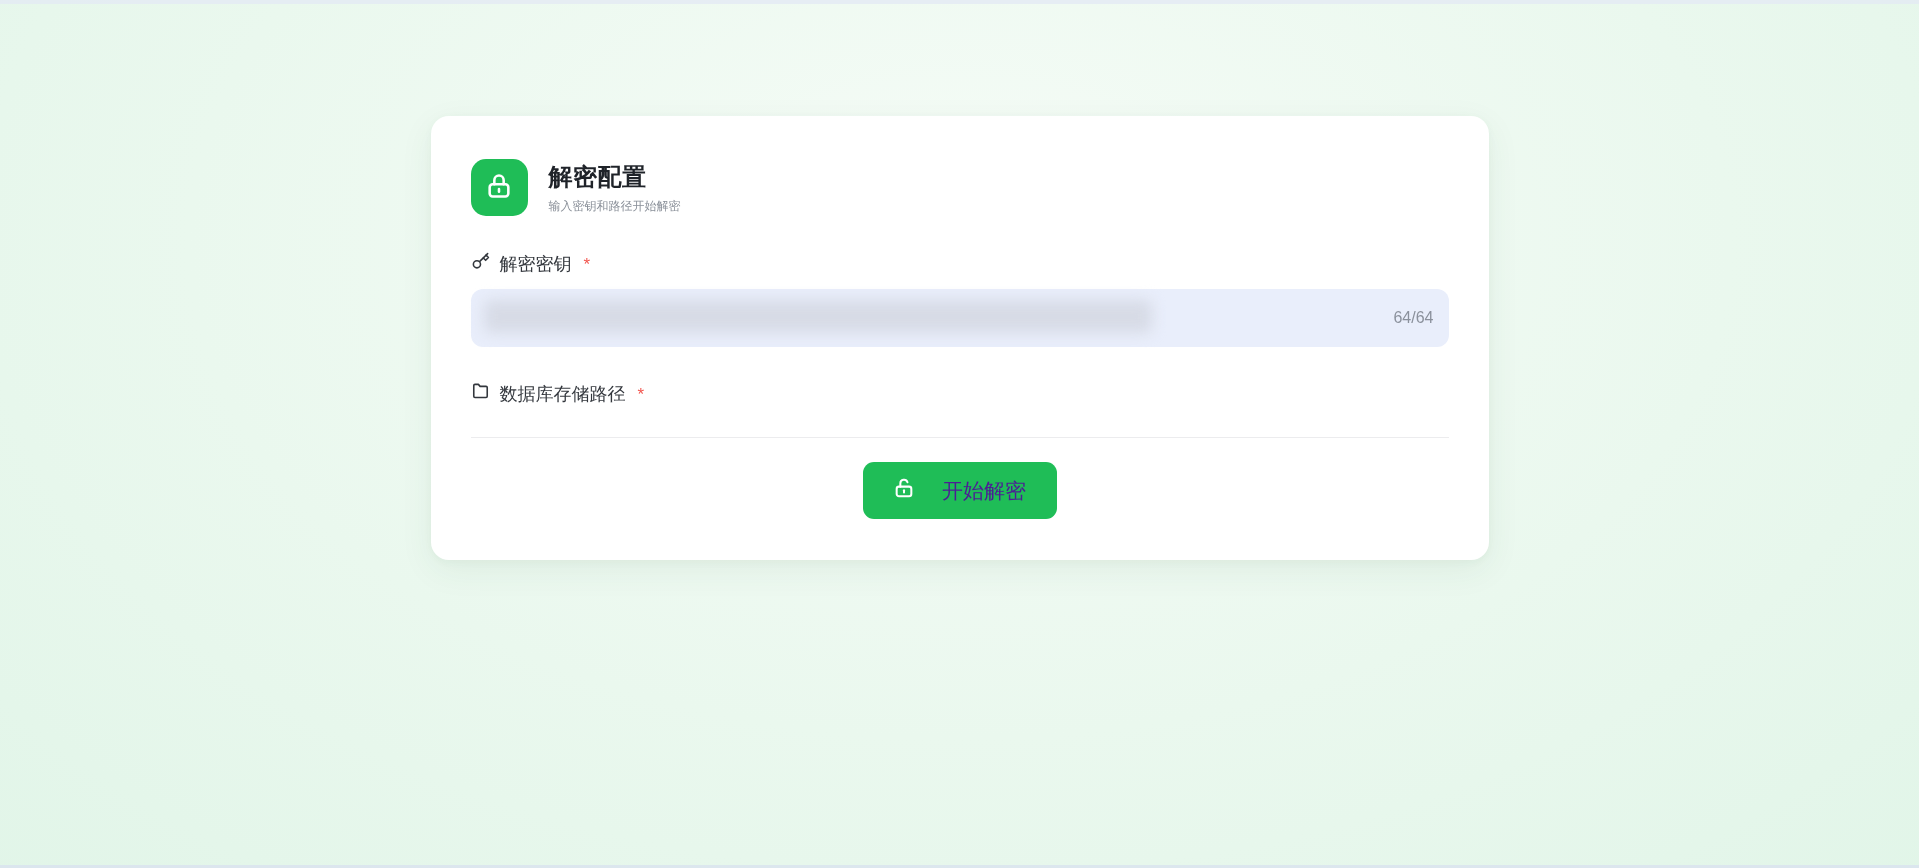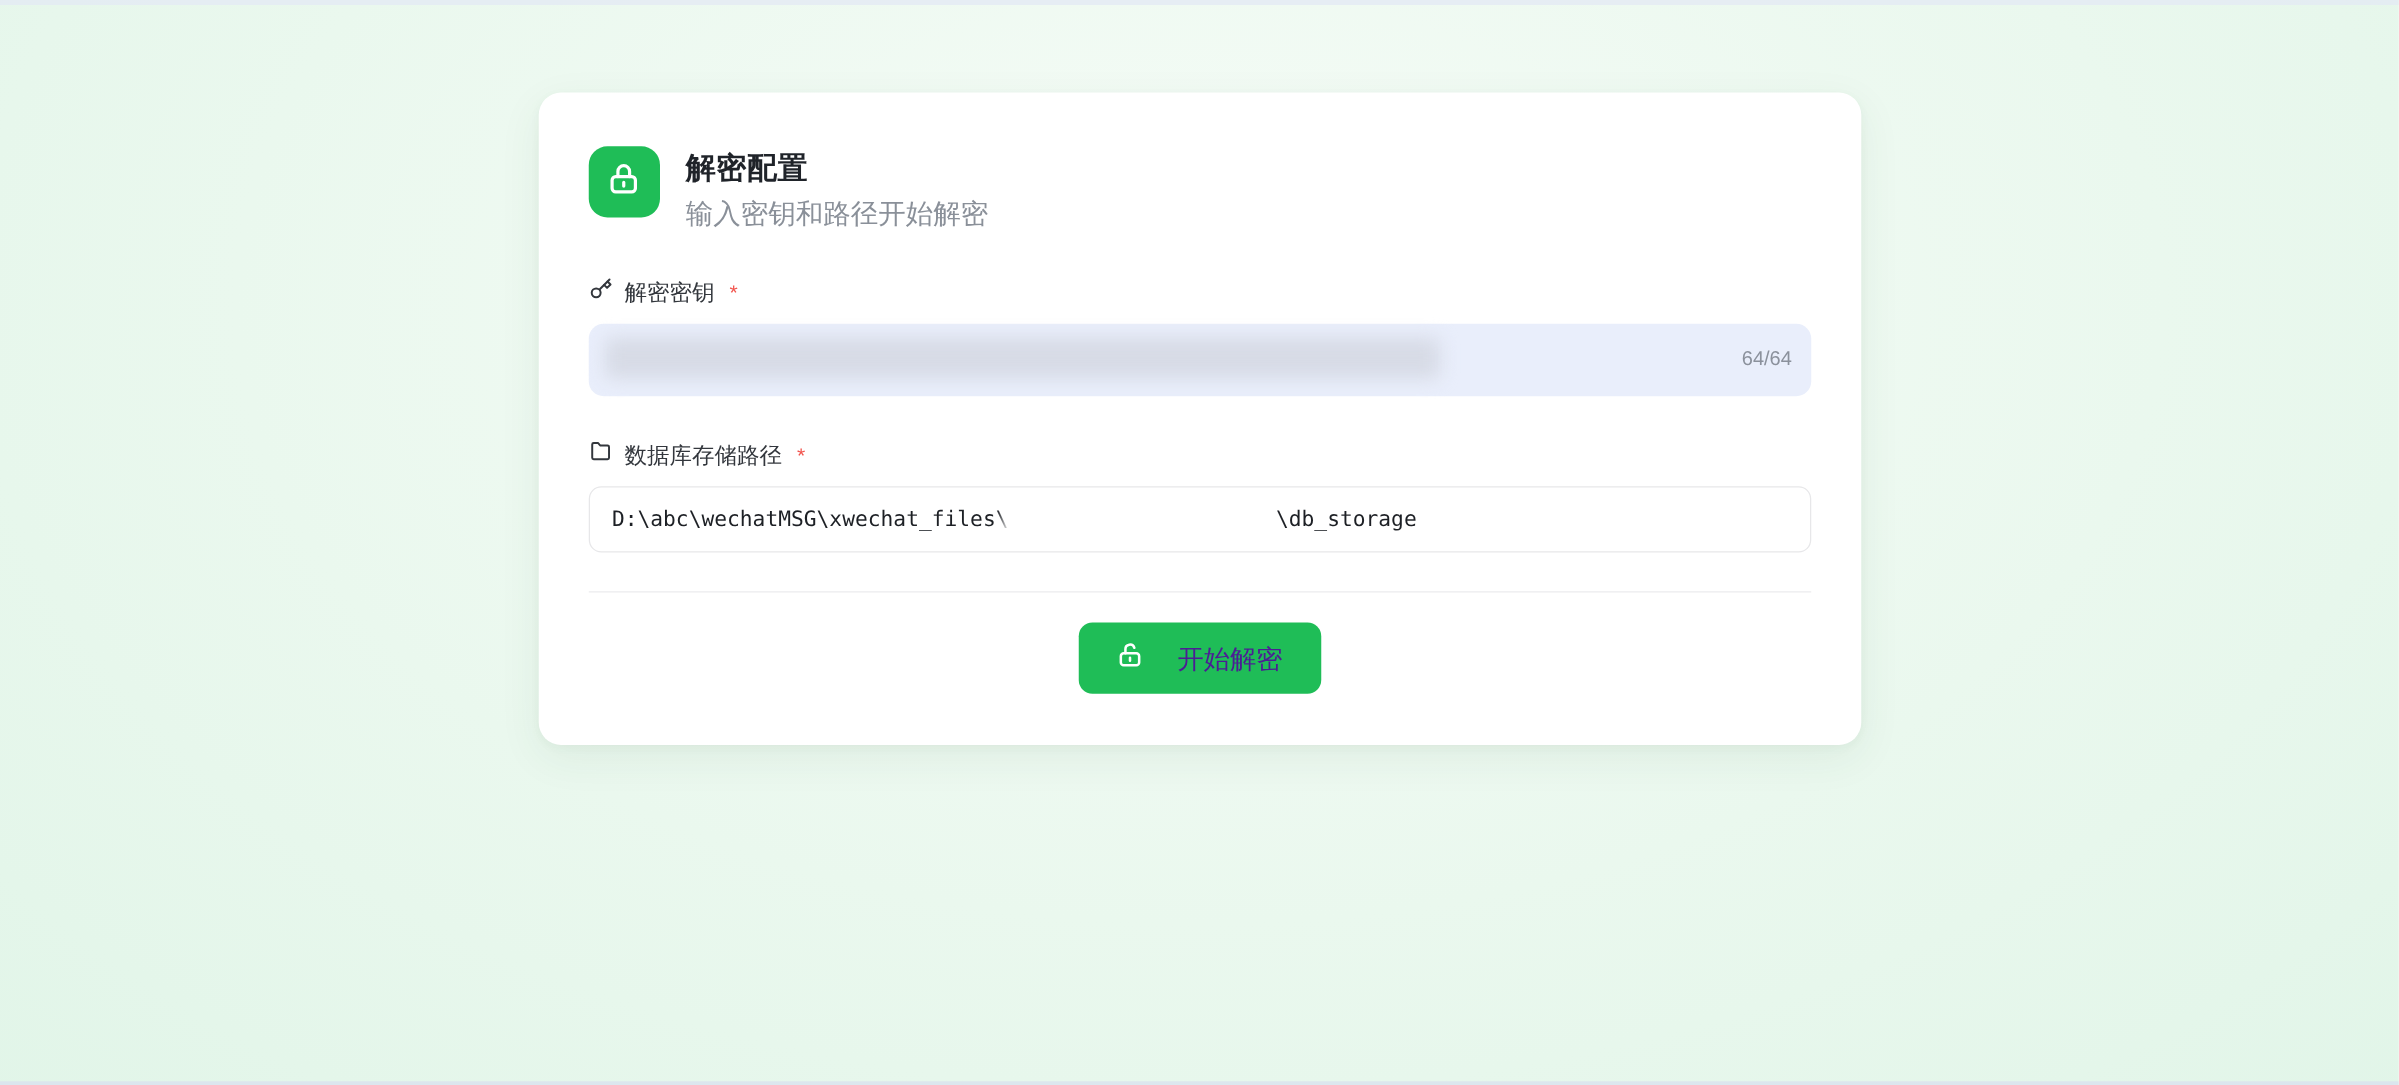--- a/index.html
+++ b/index.html
@@ -14,42 +14,42 @@
     position: absolute; top: 0; left: 0; width: 100%; height: 4px;
     background: #e4eaf4; opacity: .8;
   }
   .edge-strip-bottom {
     position: absolute; bottom: 0; left: 0; width: 100%; height: 3px;
     background: #d9e2ef; opacity: .8;
   }
 
   .card {
     width: 1058px;
-    margin: 74px auto 0 auto;
+    margin: 116px auto 0 auto;
     background: #ffffff;
     border-radius: 18px;
     box-shadow: 0 10px 34px rgba(40, 90, 60, 0.07), 0 2px 8px rgba(40, 90, 60, 0.04);
     padding: 43px 40px 41px 40px;
   }
 
   
   .card-header { display: flex; align-items: flex-start; gap: 21px; }
   .badge {
     width: 57px; height: 57px; border-radius: 15px;
     background: #1fbd57;
     display: flex; align-items: center; justify-content: center;
     flex: 0 0 auto;
   }
   .badge svg { width: 28px; height: 28px; }
   .header-text { padding-top: 3px; }
   .card-title {
     font-size: 24px; font-weight: bold; color: #1f2329;
     line-height: 1.25; letter-spacing: .5px;
   }
-  .card-subtitle { font-size: 22px; color: #8a9099; margin-top: 6px; }
+  .card-subtitle { font-size: 12px; color: #8a9099; margin-top: 6px; }
 
   
   .field-label {
     display: flex; align-items: center; gap: 10px;
     font-size: 18px; color: #33373d; font-weight: 500;
   }
   .field-label svg { width: 19px; height: 19px; flex: 0 0 auto; }
   .required { color: #f2564f; font-size: 17px; margin-left: 2px; transform: translateY(1px); }
 
   .key-label-row { margin-top: 36px; }
@@ -171,23 +171,20 @@
   <div class="field-label path-label-row">
     <span>
       <svg viewBox="0 0 24 24" fill="none" stroke="#33373d" stroke-width="2" stroke-linecap="round" stroke-linejoin="round">
         <path d="M3.5 19.5V6a1.5 1.5 0 0 1 1.5-1.5h4.3l2.2 2.5h7.5A1.5 1.5 0 0 1 20.5 8.5v11a1.5 1.5 0 0 1-1.5 1.5H5a1.5 1.5 0 0 1-1.5-1.5z" transform="translate(0,-1.5)"></path>
       </svg>
     </span>
     <span>数据库存储路径</span>
     <span class="required">*</span>
   </div>
 
-  <div class="path-input" role="textbox">
-    <span>D:\abc\wechatMSG\xwechat_files\</span><span class="path-redacted"></span><span>\db_storage</span>
-  </div>
 
 
   <div class="divider"></div>
 
   <div class="button-row">
     <button class="submit-btn">
       <span>
         <svg viewBox="0 0 24 24" fill="none" stroke="#ffffff" stroke-width="2.2" stroke-linecap="round" stroke-linejoin="round">
           <rect x="4" y="10.5" width="16" height="10.5" rx="2.5"></rect>
           <path d="M8 10.5V7a4 4 0 0 1 7.8-1.3"></path>

